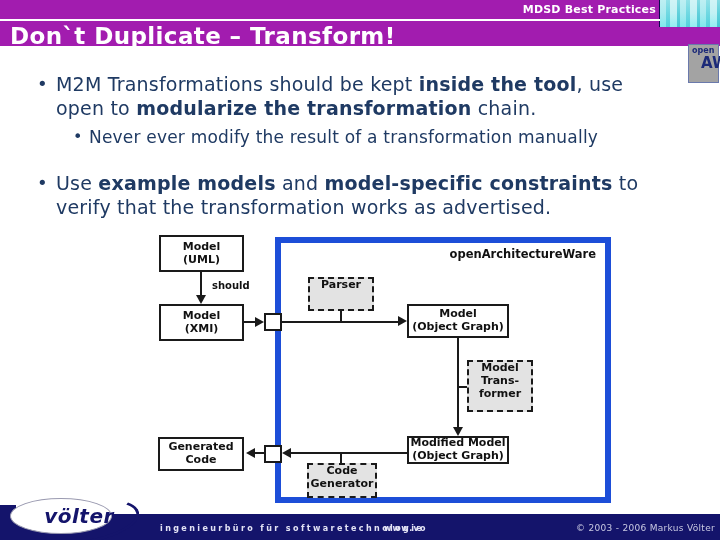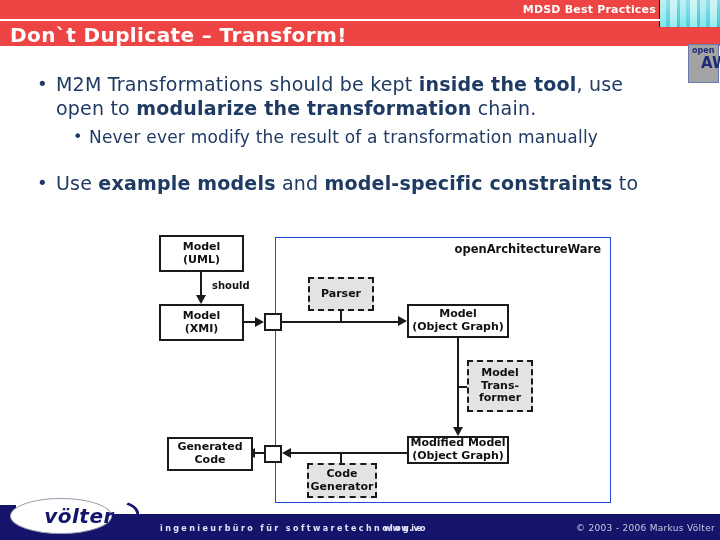--- a/index.html
+++ b/index.html
@@ -1,28 +1,28 @@
 <!DOCTYPE html>
 <html><head>
 <meta charset="utf-8">
 <style>
   html,body{margin:0;padding:0;}
   body{font-family:"DejaVu Sans","Liberation Sans",sans-serif;}
   .slide{position:relative;width:720px;height:540px;background:#ffffff;overflow:hidden;}
 
   
-  .header{position:absolute;left:0;top:0;width:720px;height:46px;background:#ef4444;}
+  .header{position:absolute;left:0;top:0;width:720px;height:46px;background:#a21caf;}
   .badge{position:absolute;top:3px;right:64px;color:#ffffff;font-size:11px;font-weight:bold;letter-spacing:0.2px;}
   .photo{position:absolute;top:0;right:0;width:60px;height:27px;
          background:#7fbec6;
          background-image:repeating-linear-gradient(90deg,#a9d6da 0 6px,#6fb0ba 6px 10px,#c2e2e5 10px 17px,#5f9faa 17px 20px),
                           linear-gradient(180deg,rgba(255,255,255,.25),rgba(0,40,60,.25));
          background-blend-mode:overlay;border-left:1px solid #0d0d4d;}
   .hr-line{position:absolute;top:19px;left:0;width:660px;height:2px;background:#ffffff;}
-  .title{position:absolute;top:23px;left:10px;color:#ffffff;font-size:20px;font-weight:bold;letter-spacing:0.4px;}
+  .title{position:absolute;top:23px;left:10px;color:#ffffff;font-size:23px;font-weight:bold;letter-spacing:0.4px;}
 
   
   .oaw{position:absolute;top:44px;right:1px;width:31px;height:39px;background:#a3a3a3;border:1px solid #6a79ac;
        color:#1c2a78;line-height:1;padding-top:2px;box-sizing:border-box;}
   .oaw .t1{font-size:8px;font-weight:bold;margin-left:3px;}
   .oaw .t2{font-size:15px;font-weight:bold;margin-left:12px;margin-top:1px;}
 
   
   .bullet{position:absolute;color:#1f3a63;font-size:19px;line-height:1.28;letter-spacing:0.2px;}
   .bullet .dot{position:absolute;left:-19px;top:0px;font-size:18px;}
@@ -30,33 +30,33 @@
   .b1{left:56px;top:72px;width:640px;}
   .sub1{left:89px;top:127px;width:600px;font-size:17px;}
   .sub1 .dot{left:-16px;font-size:16px;}
   .b2{left:56px;top:171px;width:645px;}
 
   
   .dbox{position:absolute;background:#ffffff;border:2px solid #1a1a1a;box-sizing:border-box;
         display:flex;flex-direction:column;align-items:center;justify-content:center;
         font-size:11px;font-weight:bold;color:#111;line-height:1.18;text-align:center;}
   .ddash{position:absolute;background:#e3e3e3;border:2px dashed #1a1a1a;box-sizing:border-box;
-        display:flex;flex-direction:column;align-items:center;justify-content:center;
+        display:flex;flex-direction:column;align-items:center;justify-content:flex-start;
         font-size:11px;font-weight:bold;color:#111;line-height:1.18;text-align:center;}
-  .oawbox{position:absolute;left:275px;top:237px;width:336px;height:266px;border:1px solid #1d4ed8;box-sizing:border-box;background:transparent;}
+  .oawbox{position:absolute;left:275px;top:237px;width:336px;height:266px;border:6px solid #1d4ed8;box-sizing:border-box;background:transparent;}
   .oawlabel{position:absolute;top:4px;right:9px;font-size:11.5px;font-weight:bold;color:#111;}
   .repeatbox{position:absolute;left:391px;top:280px;width:166px;height:208px;border:2px dashed #1a1a1a;box-sizing:border-box;}
   .repeatlabel{position:absolute;top:3px;right:6px;font-size:9.5px;color:#111;}
   .muml{left:159px;top:235px;width:85px;height:37px;}
   .mxmi{left:159px;top:304px;width:85px;height:37px;}
   .parser{left:308px;top:277px;width:66px;height:34px;}
   .mog{left:407px;top:304px;width:102px;height:34px;}
   .mtrans{left:467px;top:360px;width:66px;height:52px;}
   .mmod{left:407px;top:436px;width:102px;height:28px;}
-  .gcode{left:158px;top:437px;width:86px;height:34px;margin-left:9px;}
+  .gcode{left:158px;top:437px;width:86px;height:34px;}
   .cgen{left:307px;top:463px;width:70px;height:35px;}
   .sq{position:absolute;width:18px;height:18px;background:#ffffff;border:2px solid #1a1a1a;box-sizing:border-box;}
   .sq1{left:264px;top:313px;}
   .sq2{left:264px;top:445px;}
   .explabel{position:absolute;left:212px;top:280px;font-size:10px;font-weight:bold;color:#111;}
   .connectors{position:absolute;left:0;top:0;width:720px;height:540px;pointer-events:none;}
 
   
   .footer{position:absolute;left:0;top:514px;width:720px;height:26px;background:#14146b;}
   .fsq{position:absolute;left:0;top:505px;width:16px;height:18px;background:#14146b;}
@@ -92,20 +92,21 @@
     <div><span>M2M Transformations should be kept </span><span class="b">inside the tool</span><span>, use</span></div>
     <div><span>open to </span><span class="b">modularize the transformation</span><span> chain.</span></div>
   </div>
   <div class="bullet sub1">
     <span class="dot">•</span>
     <div>Never ever modify the result of a transformation manually</div>
   </div>
   <div class="bullet b2">
     <span class="dot">•</span>
     <div><span>Use </span><span class="b">example models</span><span> and </span><span class="b">model-specific constraints</span><span> to</span></div>
+    <div><span>verify that the transformation works as advertised.</span></div>
   </div>
 
   <div class="oawbox">
     <div class="oawlabel">openArchitectureWare</div>
   </div>
 
   <svg class="connectors" viewBox="0 0 720 540" xmlns="http://www.w3.org/2000/svg">
 
     <line x1="201" y1="272" x2="201" y2="297" stroke="#1a1a1a" stroke-width="2"></line>
     <polygon points="201,304 196,295 206,295" fill="#1a1a1a"></polygon>

